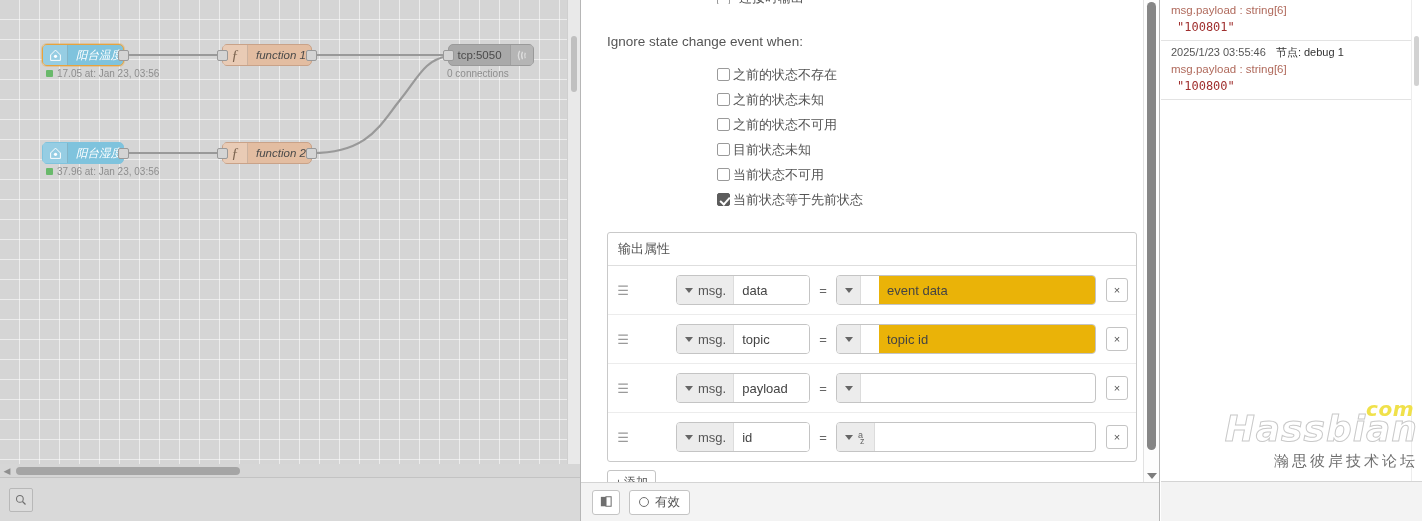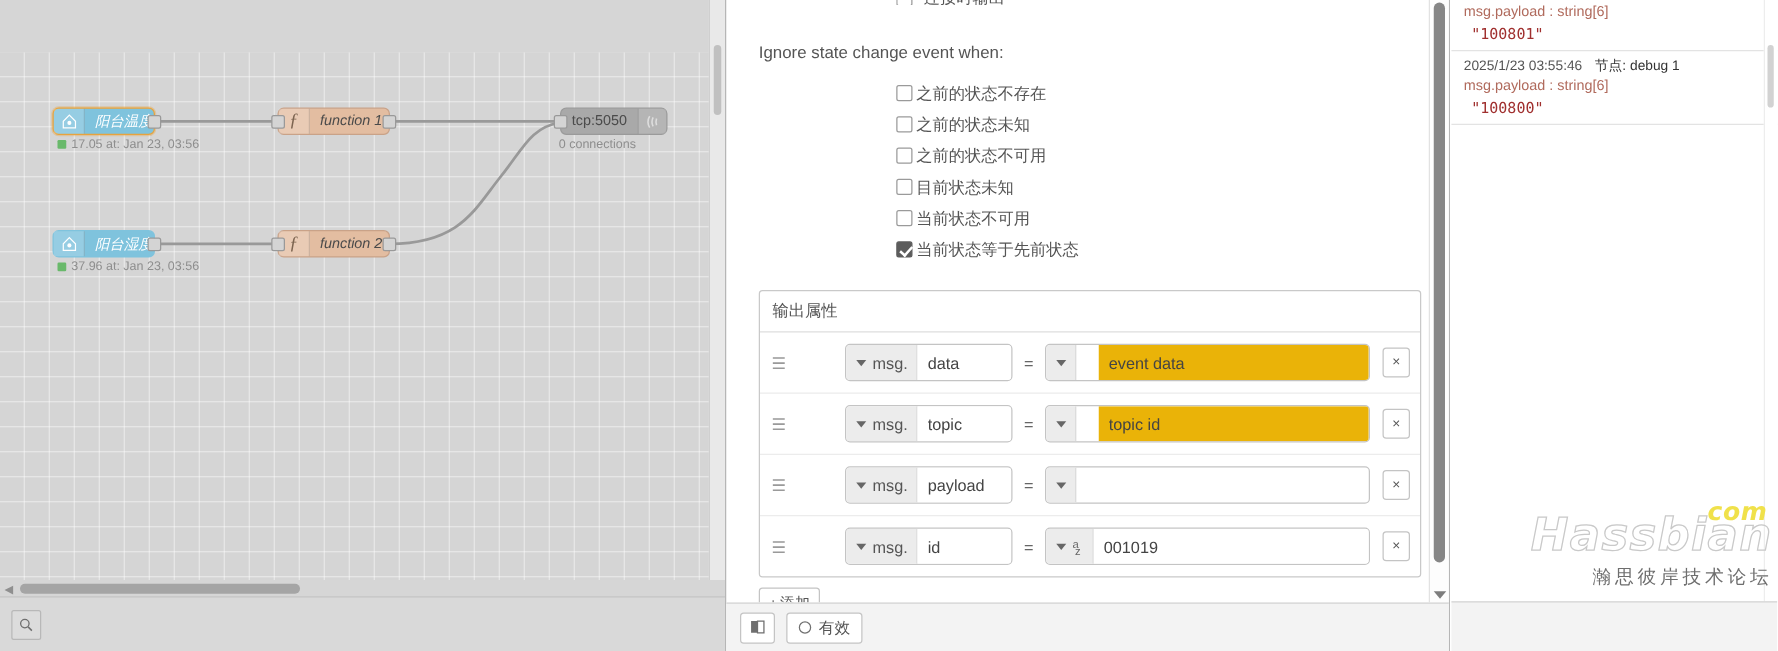--- a/index.html
+++ b/index.html
@@ -32,21 +32,20 @@
   .canvas-grid {
     position: absolute;
     left: 0; top: 0;
     width: 632px; height: 478px;
     background-color: #d5d5d5;
     background-image:
       linear-gradient(to right, rgba(255,255,255,.55) 1px, transparent 1px),
       linear-gradient(to bottom, rgba(255,255,255,.55) 1px, transparent 1px);
     background-size: 20px 20px;
     background-position: -1px -1px;
-    margin-top: 42px;
   }
   .wires { position: absolute; left:0; top:0; width:580px; height:478px; }
 
   .node {
     position: absolute;
     height: 22px;
     border-radius: 5px;
     border: 1px solid #a9a9a9;
     display: flex;
     align-items: center;
@@ -718,21 +717,20 @@
             </span>
             <span class="eq">=</span>
             <span class="typed-input prop-right">
               <span class="ti-left">
                 <span class="caret"></span>
                 <span class="az">
                     <i class="a">a</i>
                     <i class="z">z</i>
                   </span>
               </span>
-              <span class="ti-val">001019</span>
             </span>
             <span class="del-btn">×</span>
           </div>
         </div>
 
         <div class="add-btn">
           <span>+</span>
           <span>添加</span>
         </div>
       </div>

